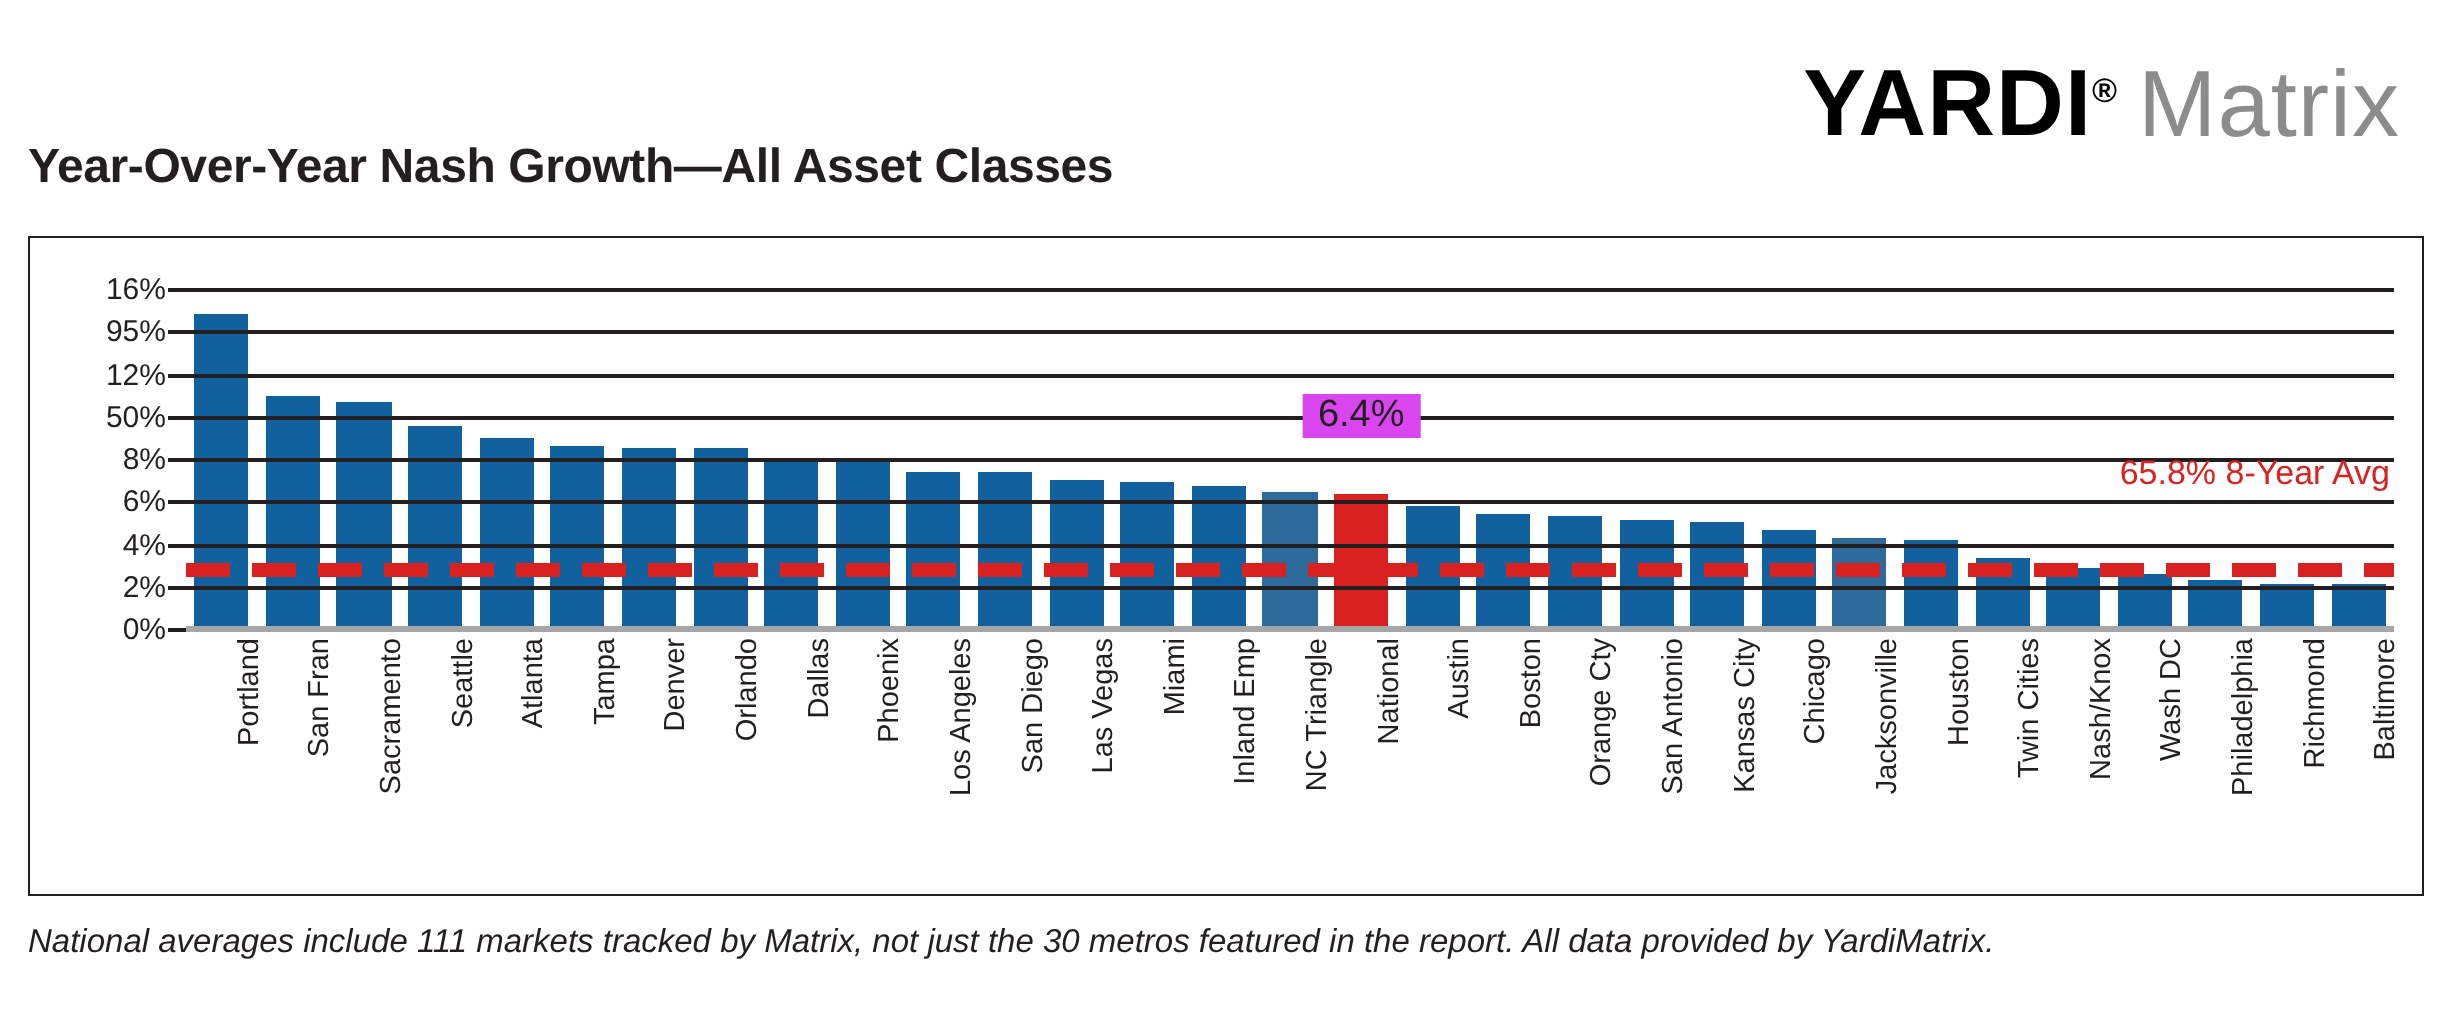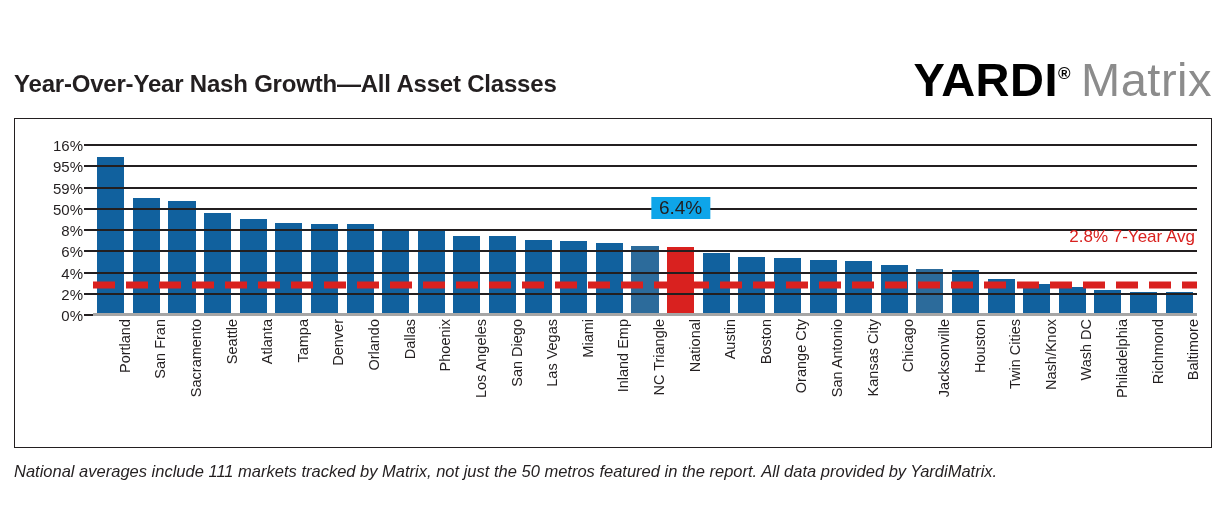--- a/index.html
+++ b/index.html
@@ -3,23 +3,23 @@
 <meta charset="utf-8">
 <style>
   html,body{margin:0;padding:0;}
   body{
     width:1228px;height:515px;background:#ffffff;
     font-family:"Liberation Sans",sans-serif;
     position:relative;overflow:hidden;
   }
   
   .logo{
-    position:absolute;right:16px;top:16px;
-    font-size:47px;line-height:48px;font-weight:bold;
-    letter-spacing:0.5px;white-space:nowrap;margin-top:34px;
+    position:absolute;right:28px;top:16px;
+    font-size:47px;line-height:59px;font-weight:bold;
+    letter-spacing:0.5px;white-space:nowrap;
   }
   .logo .yardi{color:#000000;font-weight:bold;}
   .logo .reg{font-size:17px;vertical-align:super;font-weight:bold;color:#000;}
   .logo .matrix{color:#8c8c8c;font-weight:normal;margin-left:10px;}
 
   .chart-title{
     position:absolute;left:14px;top:70px;
     font-size:24px;font-weight:bold;color:#231f20;
     letter-spacing:-0.2px;
   }
@@ -70,21 +70,21 @@
     position:absolute;left:0;width:100%;height:7px;
     background:repeating-linear-gradient(to right,#d9211f 0 22px,rgba(0,0,0,0) 22px 33px);
     transform:translateY(-50%);
   }
   .avg-label{
     position:absolute;color:#d9211f;font-size:17px;white-space:nowrap;
   }
 
   .national-callout{
     position:absolute;font-size:19px;color:#231f20;
-    background:#0ea5e9;padding:0 8px;white-space:nowrap;
+    background:#d946ef;padding:0 8px;white-space:nowrap;
     transform:translateX(-50%);
   }
 
   
   .xlabels{
     position:absolute;left:78px;top:200px;width:1104px;height:128px;
   }
   .xlabel{
     position:absolute;top:0;
     font-size:14.5px;color:#231f20;white-space:nowrap;
@@ -114,21 +114,21 @@
       <div class="ytick" style="top: 174.75px;">2%</div>
       <div class="tick-stub" style="top: 153.5px; left: 69px;"></div>
       <div class="ytick" style="top: 153.5px;">4%</div>
       <div class="tick-stub" style="top: 132.25px; left: 69px;"></div>
       <div class="ytick" style="top: 132.25px;">6%</div>
       <div class="tick-stub" style="top: 111px; left: 69px;"></div>
       <div class="ytick" style="top: 111px;">8%</div>
       <div class="tick-stub" style="top: 89.75px; left: 69px;"></div>
       <div class="ytick" style="top: 89.75px;">50%</div>
       <div class="tick-stub" style="top: 68.5px; left: 69px;"></div>
-      <div class="ytick" style="top: 68.5px;">59%</div>
+      <div class="ytick" style="top: 68.5px;">12%</div>
       <div class="tick-stub" style="top: 47.25px; left: 69px;"></div>
       <div class="ytick" style="top: 47.25px;">95%</div>
       <div class="tick-stub" style="top: 26px; left: 69px;"></div>
       <div class="ytick" style="top: 26px;">16%</div>
     </div>
   <div class="plot" id="plot">
     <div class="bars" id="bars">
         <div class="bar-slot" style="left: 0%; width: 3.22581%;">
           <div class="bar" title="Portland: 14.9%" style="height: 158.312px;"></div>
         </div>
@@ -226,21 +226,21 @@
   <div class="gridline" style="top: 148.75px;"></div>
       <div class="gridline" style="top: 127.5px;"></div>
       <div class="gridline" style="top: 106.25px;"></div>
       <div class="gridline" style="top: 85px;"></div>
       <div class="gridline" style="top: 63.75px;"></div>
       <div class="gridline" style="top: 42.5px;"></div>
       <div class="gridline" style="top: 21.25px;"></div>
       <div class="gridline" style="top: 0px;"></div>
       <div class="baseline"></div>
       <div class="avg-line" style="top: 140.25px;"></div>
-      <div class="avg-label" style="right: 2px; top: 82.25px;">2.8% 7-Year Avg</div>
+      <div class="avg-label" style="right: 2px; top: 82.25px;">65.8% 8-Year Avg</div>
       <div class="national-callout" style="left: 53.2258%; top: 51.75px;">6.4%</div>
     </div>
   <div class="xlabels" id="xlabels">
       <div class="xlabel" style="left: 1.6129%; margin-left: 6px;">Portland</div>
       <div class="xlabel" style="left: 4.83871%; margin-left: 6px;">San Fran</div>
       <div class="xlabel" style="left: 8.06452%; margin-left: 6px;">Sacramento</div>
       <div class="xlabel" style="left: 11.2903%; margin-left: 6px;">Seattle</div>
       <div class="xlabel" style="left: 14.5161%; margin-left: 6px;">Atlanta</div>
       <div class="xlabel" style="left: 17.7419%; margin-left: 6px;">Tampa</div>
       <div class="xlabel" style="left: 20.9677%; margin-left: 6px;">Denver</div>
@@ -264,13 +264,13 @@
       <div class="xlabel" style="left: 79.0323%; margin-left: 6px;">Houston</div>
       <div class="xlabel" style="left: 82.2581%; margin-left: 6px;">Twin Cities</div>
       <div class="xlabel" style="left: 85.4839%; margin-left: 6px;">Nash/Knox</div>
       <div class="xlabel" style="left: 88.7097%; margin-left: 6px;">Wash DC</div>
       <div class="xlabel" style="left: 91.9355%; margin-left: 6px;">Philadelphia</div>
       <div class="xlabel" style="left: 95.1613%; margin-left: 6px;">Richmond</div>
       <div class="xlabel" style="left: 98.3871%; margin-left: 6px;">Baltimore</div>
     </div>
 </div>
 
-<div class="footnote">National averages include 111 markets tracked by Matrix, not just the 50 metros featured in the report. All data provided by YardiMatrix.</div>
+<div class="footnote">National averages include 111 markets tracked by Matrix, not just the 30 metros featured in the report. All data provided by YardiMatrix.</div>
 
 </body></html>

